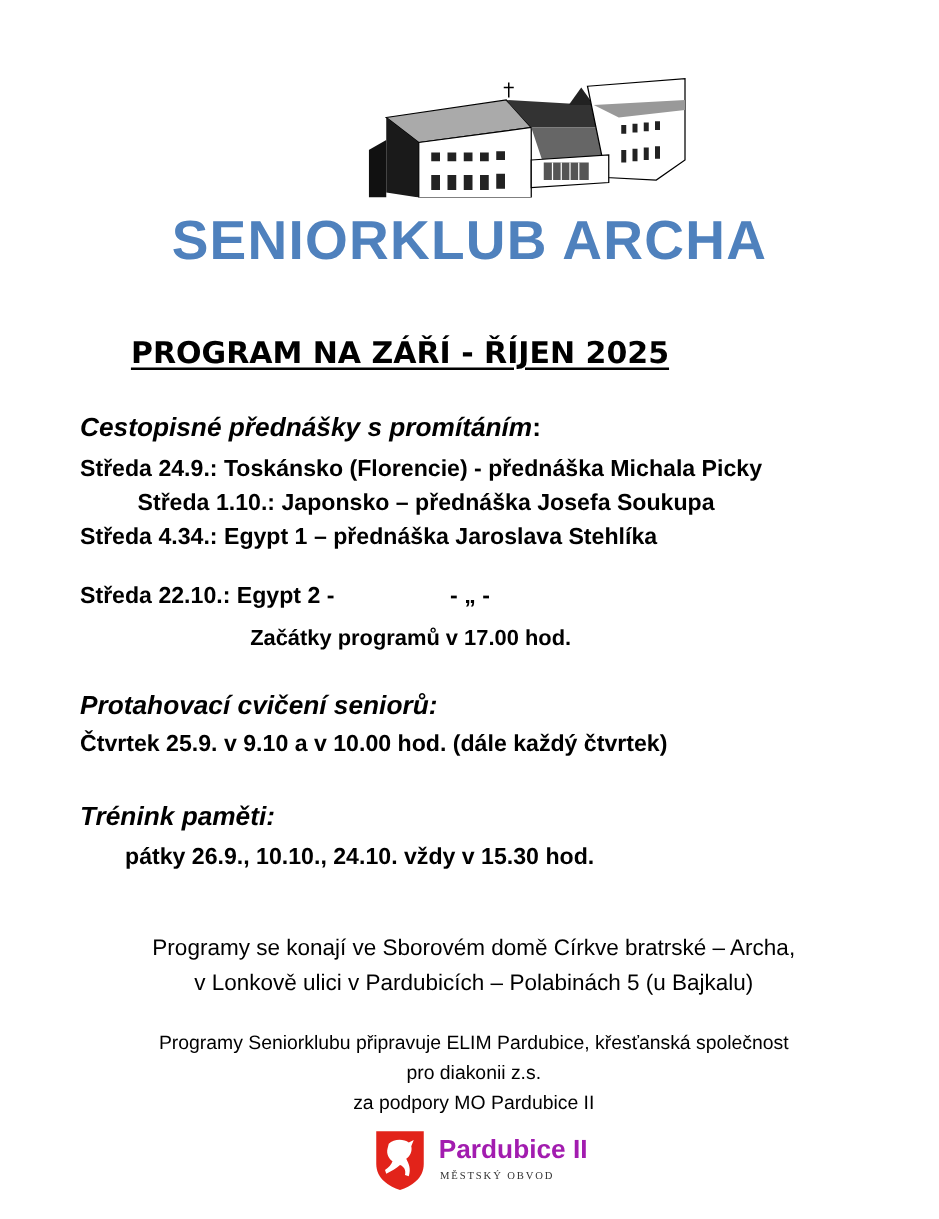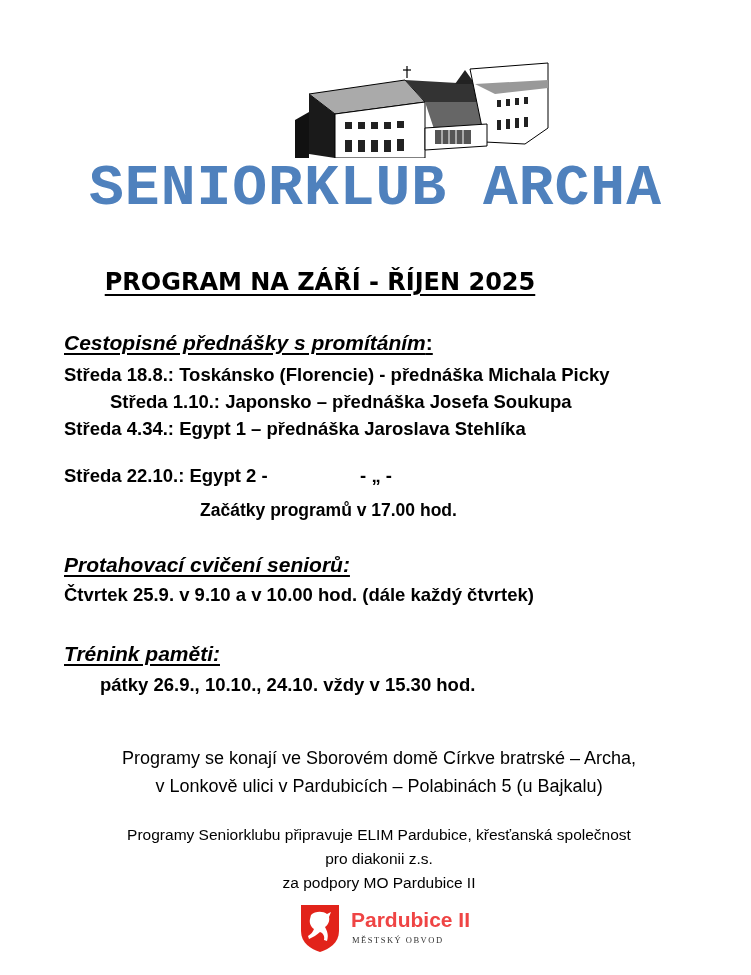--- a/index.html
+++ b/index.html
@@ -1,37 +1,37 @@
 <!DOCTYPE html>
 <html><head>
 <meta charset="utf-8">
 <style>
   html, body { margin:0; padding:0; background:#ffffff; }
   body { width:751px; height:975px; position:relative; overflow:hidden; color:#000; font-family:"Liberation Sans", sans-serif; }
   .abs { position:absolute; }
   #building { left:295px; top:62px; width:258px; height:96px; }
-  #club-title { left:0; width:751px; top:156px; text-align:center; font-family:Liberation Mono, monospace; font-weight:bold; font-size:58px; color:#4f81bd; letter-spacing:1px; }
+  #club-title { left:0; width:751px; top:168px; text-align:center; font-family:Liberation Sans, sans-serif; font-weight:bold; font-size:44px; color:#4f81bd; letter-spacing:1px; }
   #program-title { left:0; width:640px; top:268px; text-align:center; font-family:"DejaVu Sans", sans-serif; font-weight:bold; font-size:24px; }
   #program-title span { text-decoration:underline; text-decoration-thickness:2px; text-underline-offset:4px; }
-  .sec-head { left:64px; font-size:21px; font-weight:bold; font-style:italic; text-decoration:underline; text-underline-offset:3px; }
+  .sec-head { left:64px; font-size:21px; font-weight:bold; font-style:italic; text-underline-offset:3px; }
   .line { left:64px; font-size:18.5px; font-weight:bold; white-space:pre; }
   #h1 { top:331px; }
   #l1 { top:364px; } #l2 { top:391px;margin-left:46px; } #l3 { top:418px; } #l4 { top:445px;margin-top:20px; }
   #start-time { left:0; width:657px; top:500px; text-align:center; font-size:17.5px; font-weight:bold; }
   #h2 { top:553px; }
   #l5 { top:584px; }
   #h3 { top:642px;text-align:center; }
   #l6 { top:674px;margin-left:36px; }
   .center { left:0; width:758px; text-align:center; font-size:18px; }
   #v1 { top:748px; } #v2 { top:776px; }
   .small { left:0; width:758px; text-align:center; font-size:15.5px; }
   #o1 { top:826px; } #o2 { top:850px; } #o3 { top:874px; }
   #logo { left:299px; top:903px; height:50px; }
   #shield { position:absolute; left:0; top:0; width:42px; height:50px; }
-  #logo-name { position:absolute; left:52px; top:5px; color:#ef4444; font-weight:bold; font-size:21px; white-space:nowrap; }
+  #logo-name { position:absolute; left:52px; top:5px; color:#a21caf; font-weight:bold; font-size:21px; white-space:nowrap; }
   #logo-sub { position:absolute; left:53px; top:32px; color:#333; font-size:8.5px; letter-spacing:1.5px; white-space:nowrap;font-family:Liberation Serif, serif; }
 </style>
 </head>
 <body>
 
 <svg id="building" class="abs" viewBox="0 0 258 96">
 
   <polygon points="0,58 14,50 14,96 0,96" fill="#111"></polygon>
 
   <polygon points="14,32 110,18 130,40 40,52" fill="#aaa" stroke="#000" stroke-width="1"></polygon>
@@ -81,21 +81,21 @@
     </g>
 
   <line x1="112" y1="4" x2="112" y2="16" stroke="#000" stroke-width="1.2"></line>
   <line x1="108" y1="8" x2="116" y2="8" stroke="#000" stroke-width="1.2"></line>
 </svg>
 
 <div id="club-title" class="abs">SENIORKLUB ARCHA</div>
 <div id="program-title" class="abs"><span>PROGRAM NA ZÁŘÍ - ŘÍJEN 2025</span></div>
 
 <div id="h1" class="abs sec-head"><span>Cestopisné přednášky s promítáním</span><span style="font-style:normal">:</span></div>
-<div id="l1" class="abs line">Středa 18.8.: Toskánsko (Florencie) - přednáška Michala Picky</div>
+<div id="l1" class="abs line">Středa 24.9.: Toskánsko (Florencie) - přednáška Michala Picky</div>
 <div id="l2" class="abs line">Středa 1.10.: Japonsko – přednáška Josefa Soukupa</div>
 <div id="l3" class="abs line">Středa 4.34.: Egypt 1 – přednáška Jaroslava Stehlíka</div>
 <div id="l4" class="abs line">Středa 22.10.: Egypt 2 -                  - „ -</div>
 
 <div id="start-time" class="abs">Začátky programů v 17.00 hod.</div>
 
 <div id="h2" class="abs sec-head">Protahovací cvičení seniorů:</div>
 <div id="l5" class="abs line">Čtvrtek 25.9. v 9.10 a v 10.00 hod. (dále každý čtvrtek)</div>
 
 <div id="h3" class="abs sec-head">Trénink paměti:</div>

